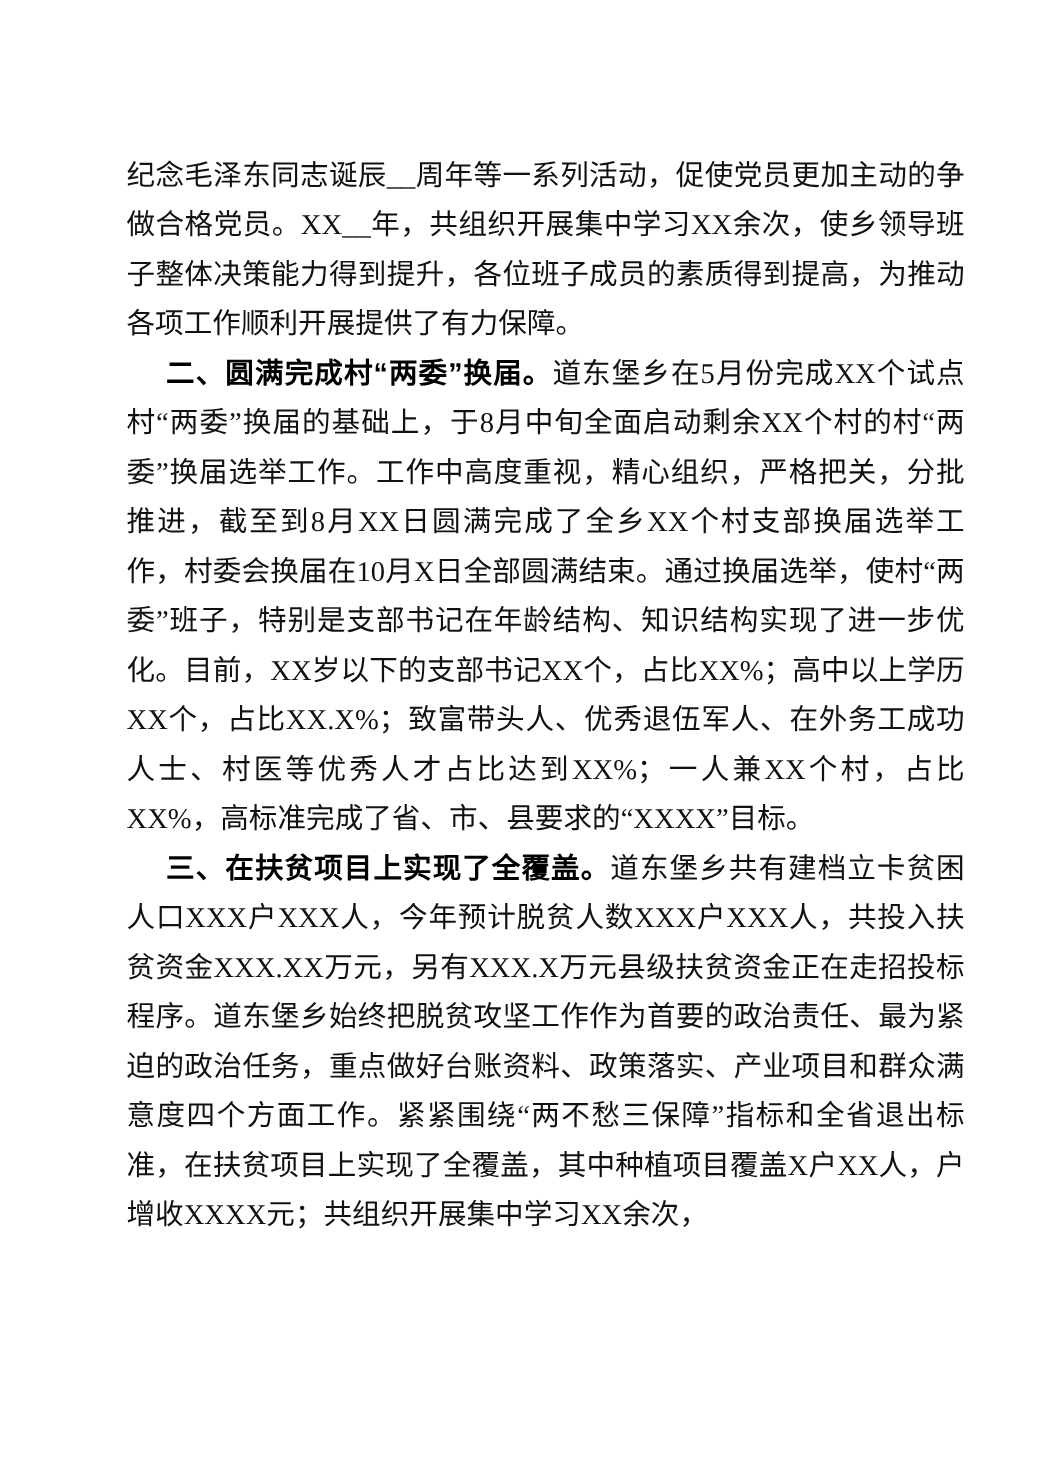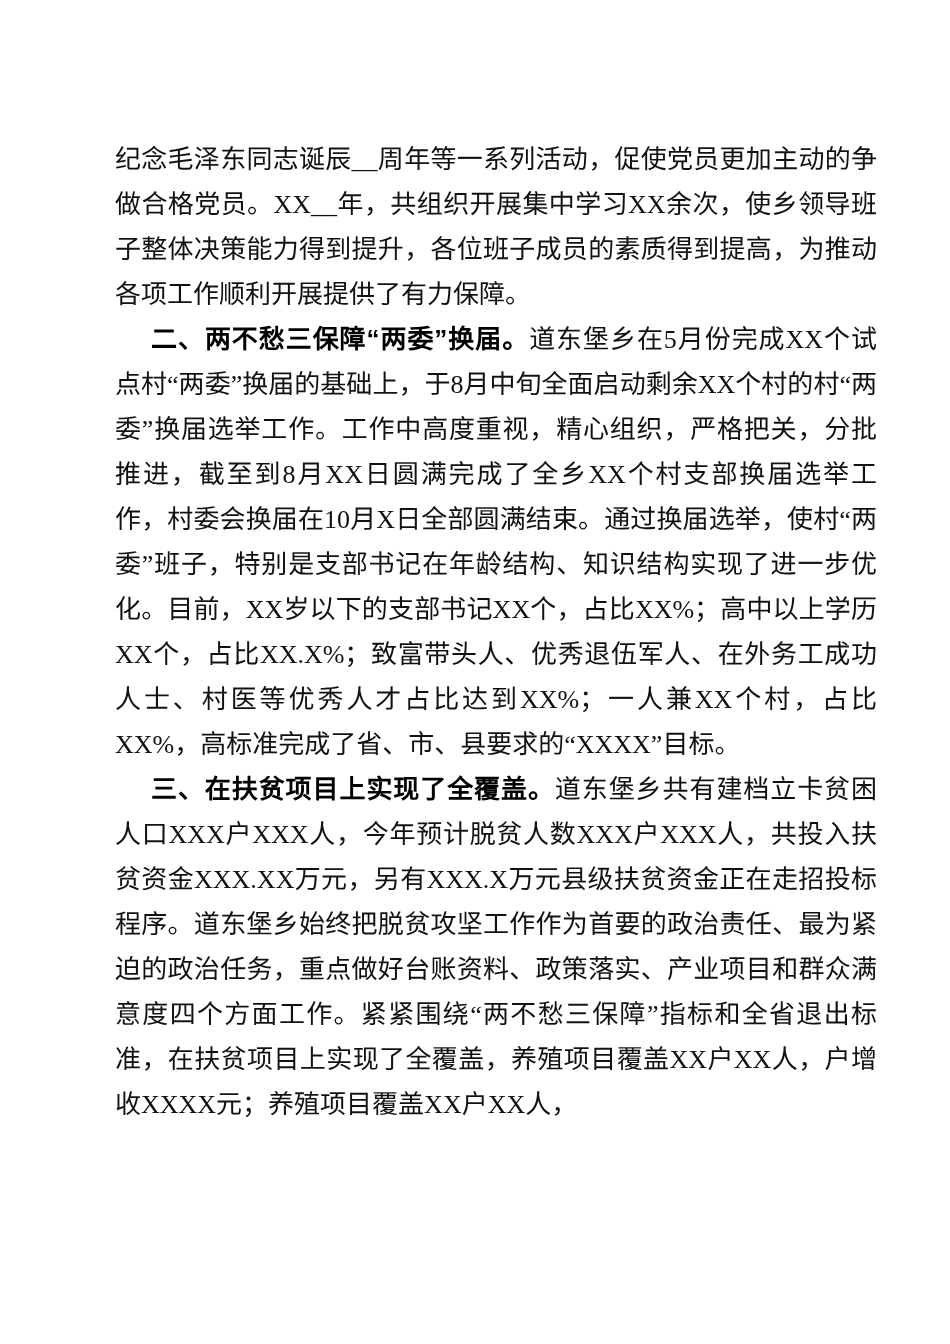--- a/index.html
+++ b/index.html
@@ -38,18 +38,18 @@
   }
 </style>
 </head>
 <body>
 
 <div class="page">
   <div class="doc-body">
 
     <p class="para"><span>纪念毛泽东同志诞辰__周年等一系列活动，促使党员更加主动的争做合格党员。XX__年，共组织开展集中学习XX余次，使乡领导班子整体决策能力得到提升，各位班子成员的素质得到提高，为推动各项工作顺利开展提供了有力保障。</span></p>
 
-    <p class="para indent"><span class="lead">二、两不愁三保障“两委”换届。</span><span>道东堡乡在5月份完成XX个试点村“两委”换届的基础上，于8月中旬全面启动剩余XX个村的村“两委”换届选举工作。工作中高度重视，精心组织，严格把关，分批推进，截至到8月XX日圆满完成了全乡XX个村支部换届选举工作，村委会换届在10月X日全部圆满结束。通过换届选举，使村“两委”班子，特别是支部书记在年龄结构、知识结构实现了进一步优化。目前，XX岁以下的支部书记XX个，占比XX%；高中以上学历XX个，占比XX.X%；致富带头人、优秀退伍军人、在外务工成功人士、村医等优秀人才占比达到XX%；一人兼XX个村，占比XX%，高标准完成了省、市、县要求的“XXXX”目标。</span></p>
+    <p class="para indent"><span class="lead">二、圆满完成村“两委”换届。</span><span>道东堡乡在5月份完成XX个试点村“两委”换届的基础上，于8月中旬全面启动剩余XX个村的村“两委”换届选举工作。工作中高度重视，精心组织，严格把关，分批推进，截至到8月XX日圆满完成了全乡XX个村支部换届选举工作，村委会换届在10月X日全部圆满结束。通过换届选举，使村“两委”班子，特别是支部书记在年龄结构、知识结构实现了进一步优化。目前，XX岁以下的支部书记XX个，占比XX%；高中以上学历XX个，占比XX.X%；致富带头人、优秀退伍军人、在外务工成功人士、村医等优秀人才占比达到XX%；一人兼XX个村，占比XX%，高标准完成了省、市、县要求的“XXXX”目标。</span></p>
 
-    <p class="para indent"><span class="lead">三、在扶贫项目上实现了全覆盖。</span><span>道东堡乡共有建档立卡贫困人口XXX户XXX人，今年预计脱贫人数XXX户XXX人，共投入扶贫资金XXX.XX万元，另有XXX.X万元县级扶贫资金正在走招投标程序。道东堡乡始终把脱贫攻坚工作作为首要的政治责任、最为紧迫的政治任务，重点做好台账资料、政策落实、产业项目和群众满意度四个方面工作。紧紧围绕“两不愁三保障”指标和全省退出标准，在扶贫项目上实现了全覆盖，养殖项目覆盖XX户XX人，户增收XXXX元；养殖项目覆盖XX户XX人，</span></p>
+    <p class="para indent"><span class="lead">三、在扶贫项目上实现了全覆盖。</span><span>道东堡乡共有建档立卡贫困人口XXX户XXX人，今年预计脱贫人数XXX户XXX人，共投入扶贫资金XXX.XX万元，另有XXX.X万元县级扶贫资金正在走招投标程序。道东堡乡始终把脱贫攻坚工作作为首要的政治责任、最为紧迫的政治任务，重点做好台账资料、政策落实、产业项目和群众满意度四个方面工作。紧紧围绕“两不愁三保障”指标和全省退出标准，在扶贫项目上实现了全覆盖，其中种植项目覆盖X户XX人，户增收XXXX元；共组织开展集中学习XX余次，</span></p>
 
   </div>
 </div>
 
 </body></html>

